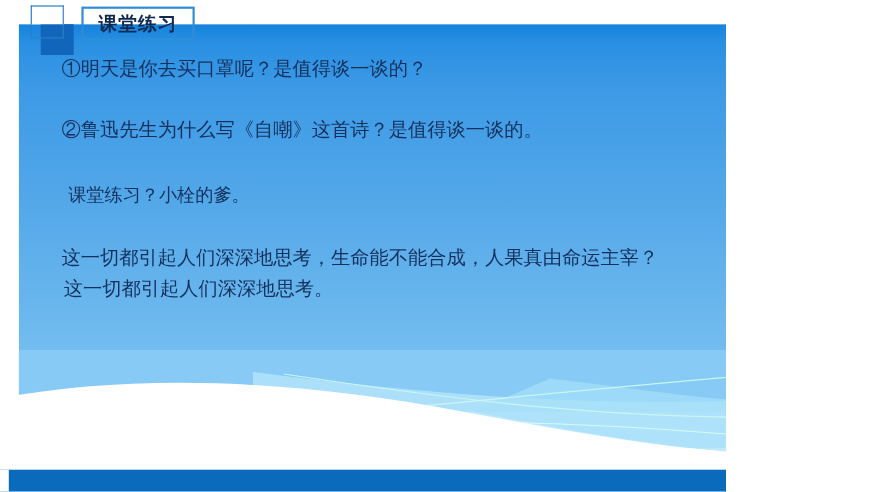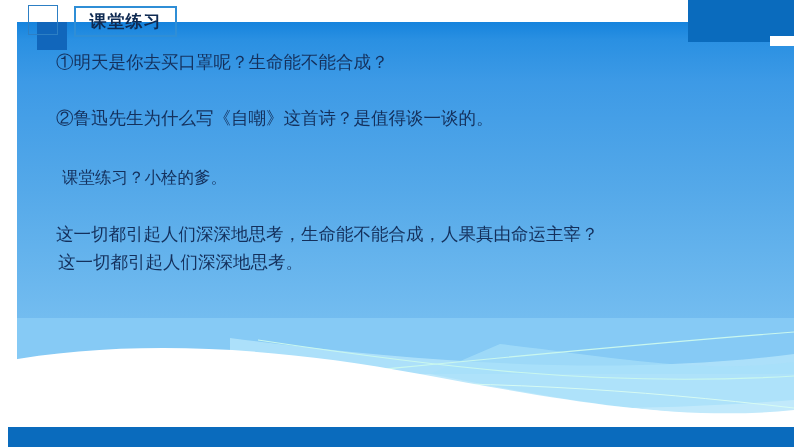--- a/index.html
+++ b/index.html
@@ -6,21 +6,21 @@
   html,body{margin:0;padding:0;}
   body{
     width:794px;height:447px;
     background:#ffffff;
     font-family:"Liberation Serif","DejaVu Serif",serif;
     overflow:hidden;
     position:relative;
   }
   #slide{
     position:absolute;left:0;top:0;
-    width:794px;height:447px;
+    width:660px;height:447px;
     background:#ffffff;
     overflow:hidden;
   }
 
   
   .blue-panel{
     position:absolute;
     left:17px;top:22px;
     width:777px;height:352px;
     background:linear-gradient(to bottom,
@@ -167,21 +167,21 @@
   <div class="sq-dark"></div>
   <div class="sq-outline"></div>
   <div class="sq-outline-white"></div>
 
   <div class="title-box-inner-white"></div>
   <div class="title-box">
     <span class="title-text">课堂练习</span>
   </div>
 
   <div class="body-text">
-    <div class="line l1">①明天是你去买口罩呢？生命能不能合成？</div>
+    <div class="line l1">①明天是你去买口罩呢？是值得谈一谈的？</div>
     <div class="line l2">②鲁迅先生为什么写《自嘲》这首诗？是值得谈一谈的。</div>
     <div class="line l3">课堂练习？小栓的爹。</div>
     <div class="line l4a">这一切都引起人们深深地思考，生命能不能合成，人果真由命运主宰？</div>
     <div class="line l4b">这一切都引起人们深深地思考。</div>
   </div>
 
   <div class="wave-wrap">
     <svg width="794" height="129" viewBox="0 0 794 129" xmlns="http://www.w3.org/2000/svg">
       <defs>
         <clipPath id="panelClip">

